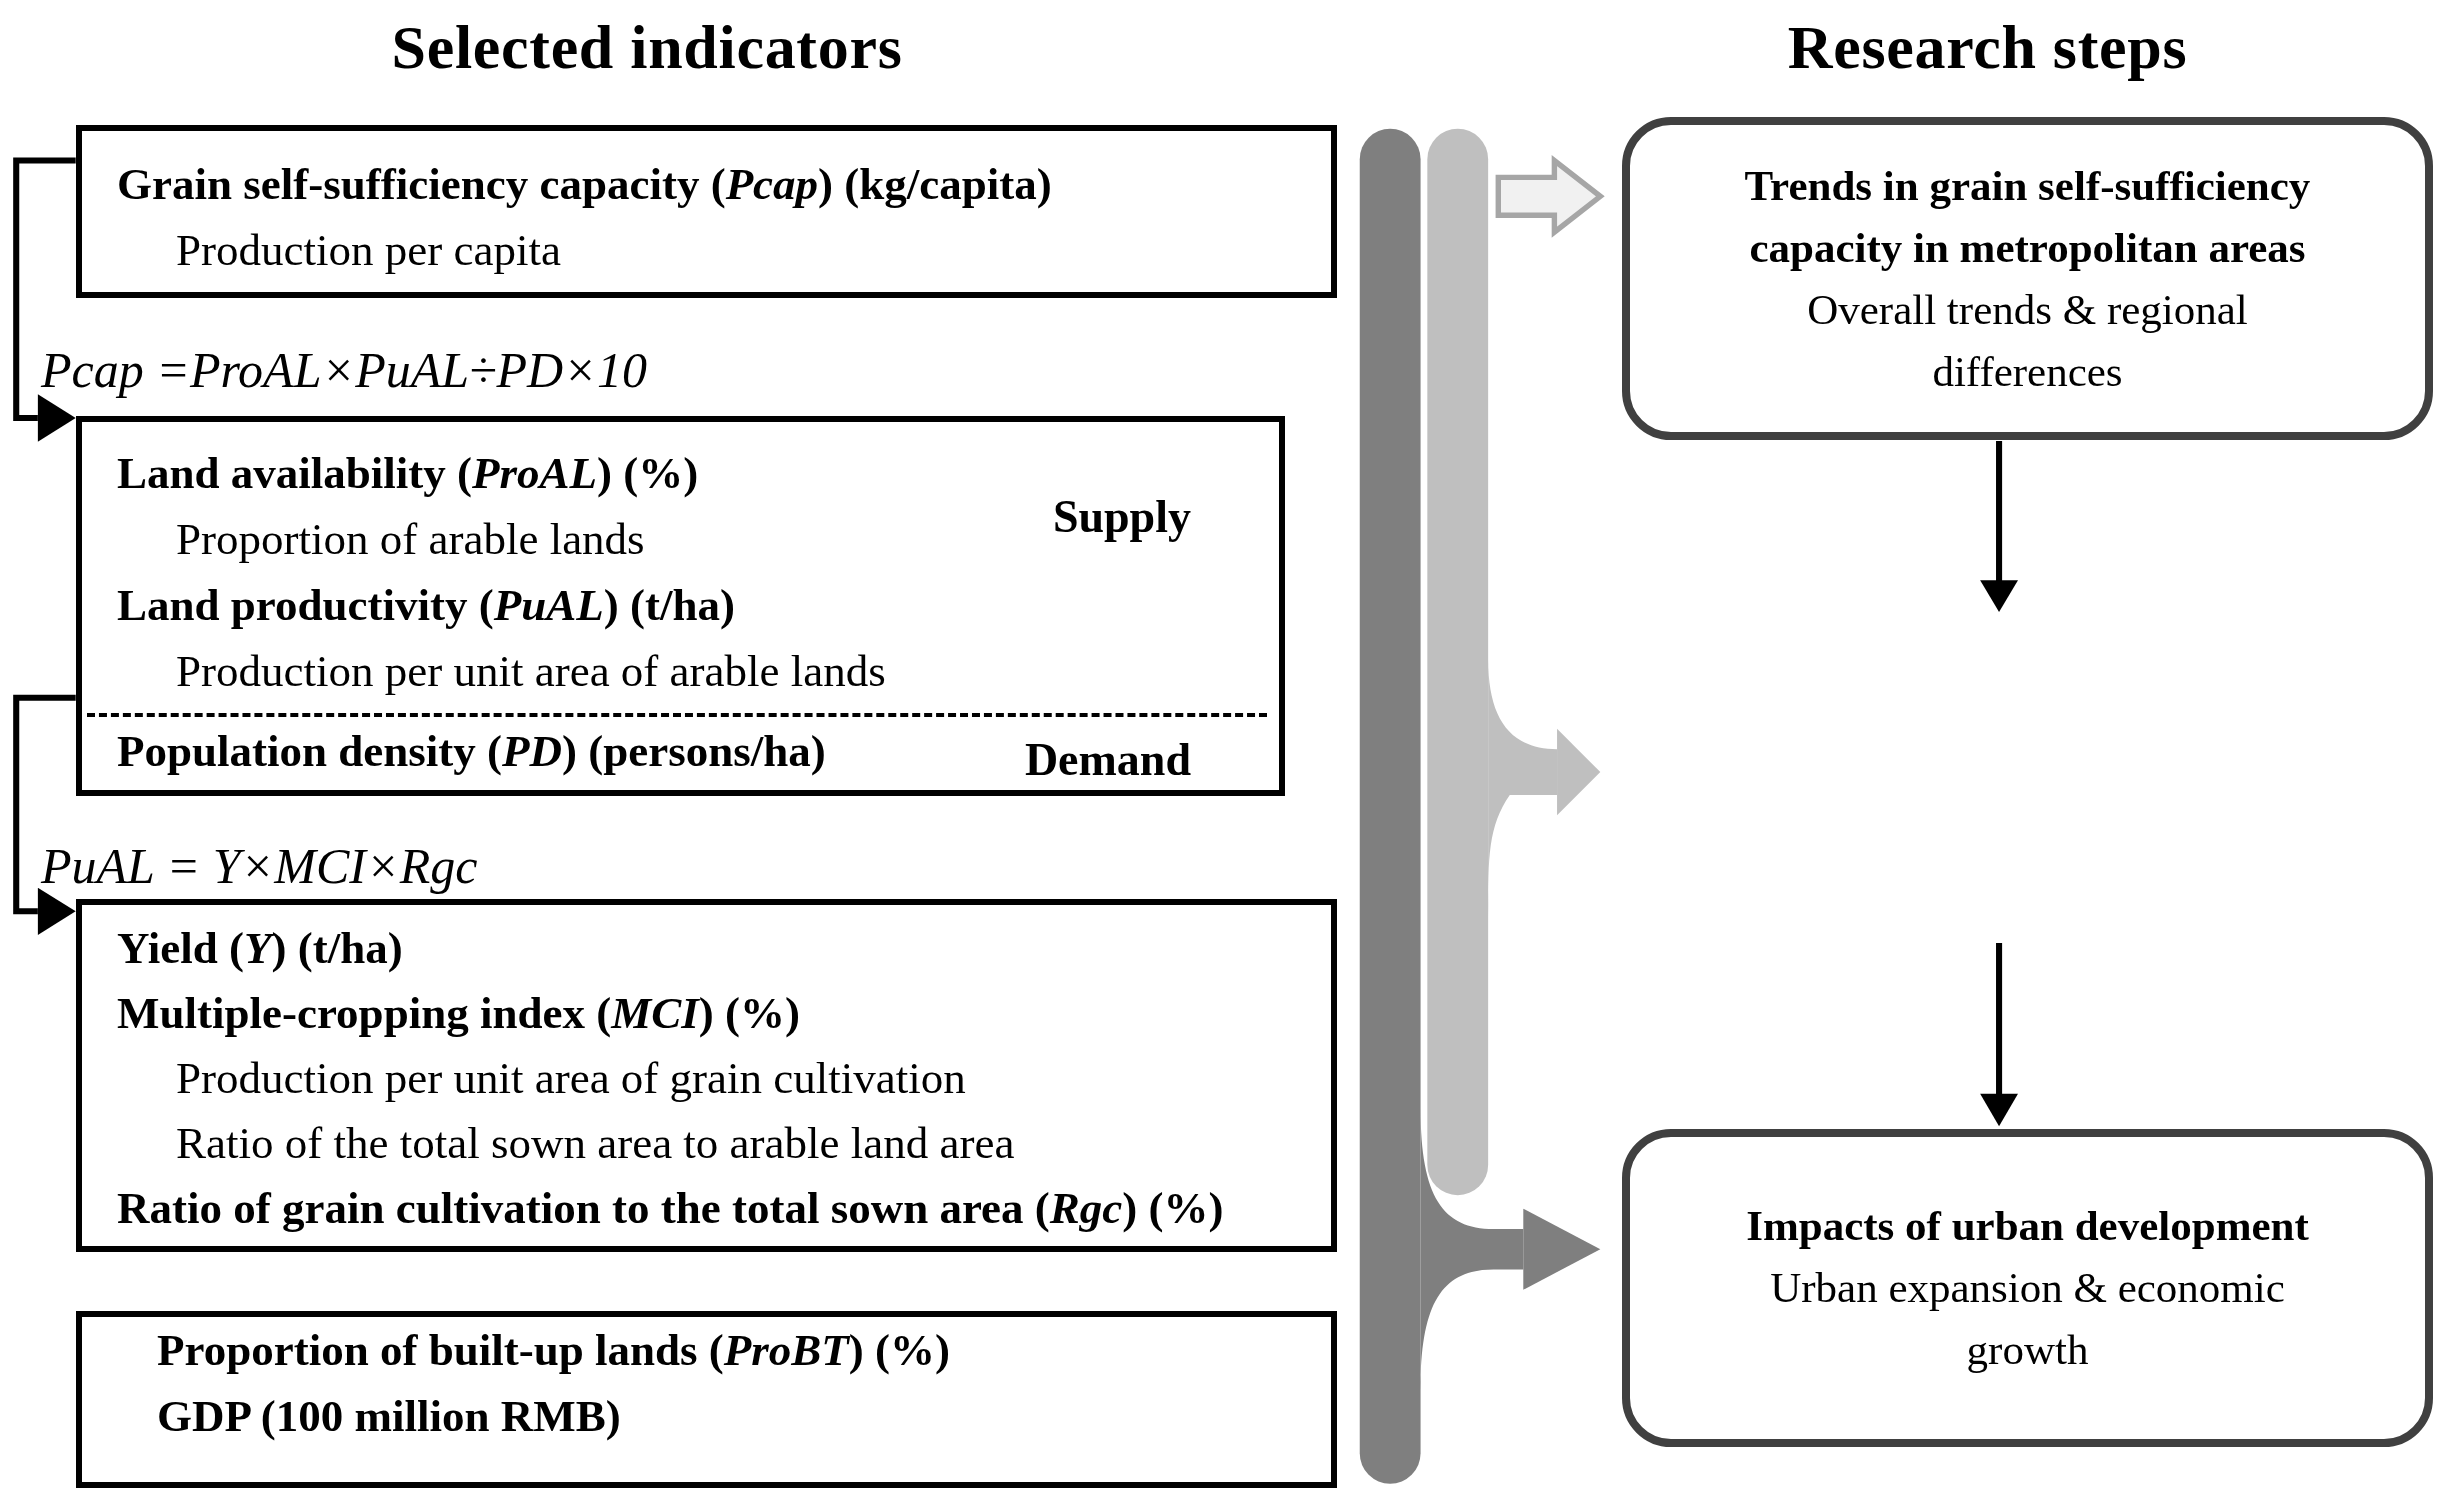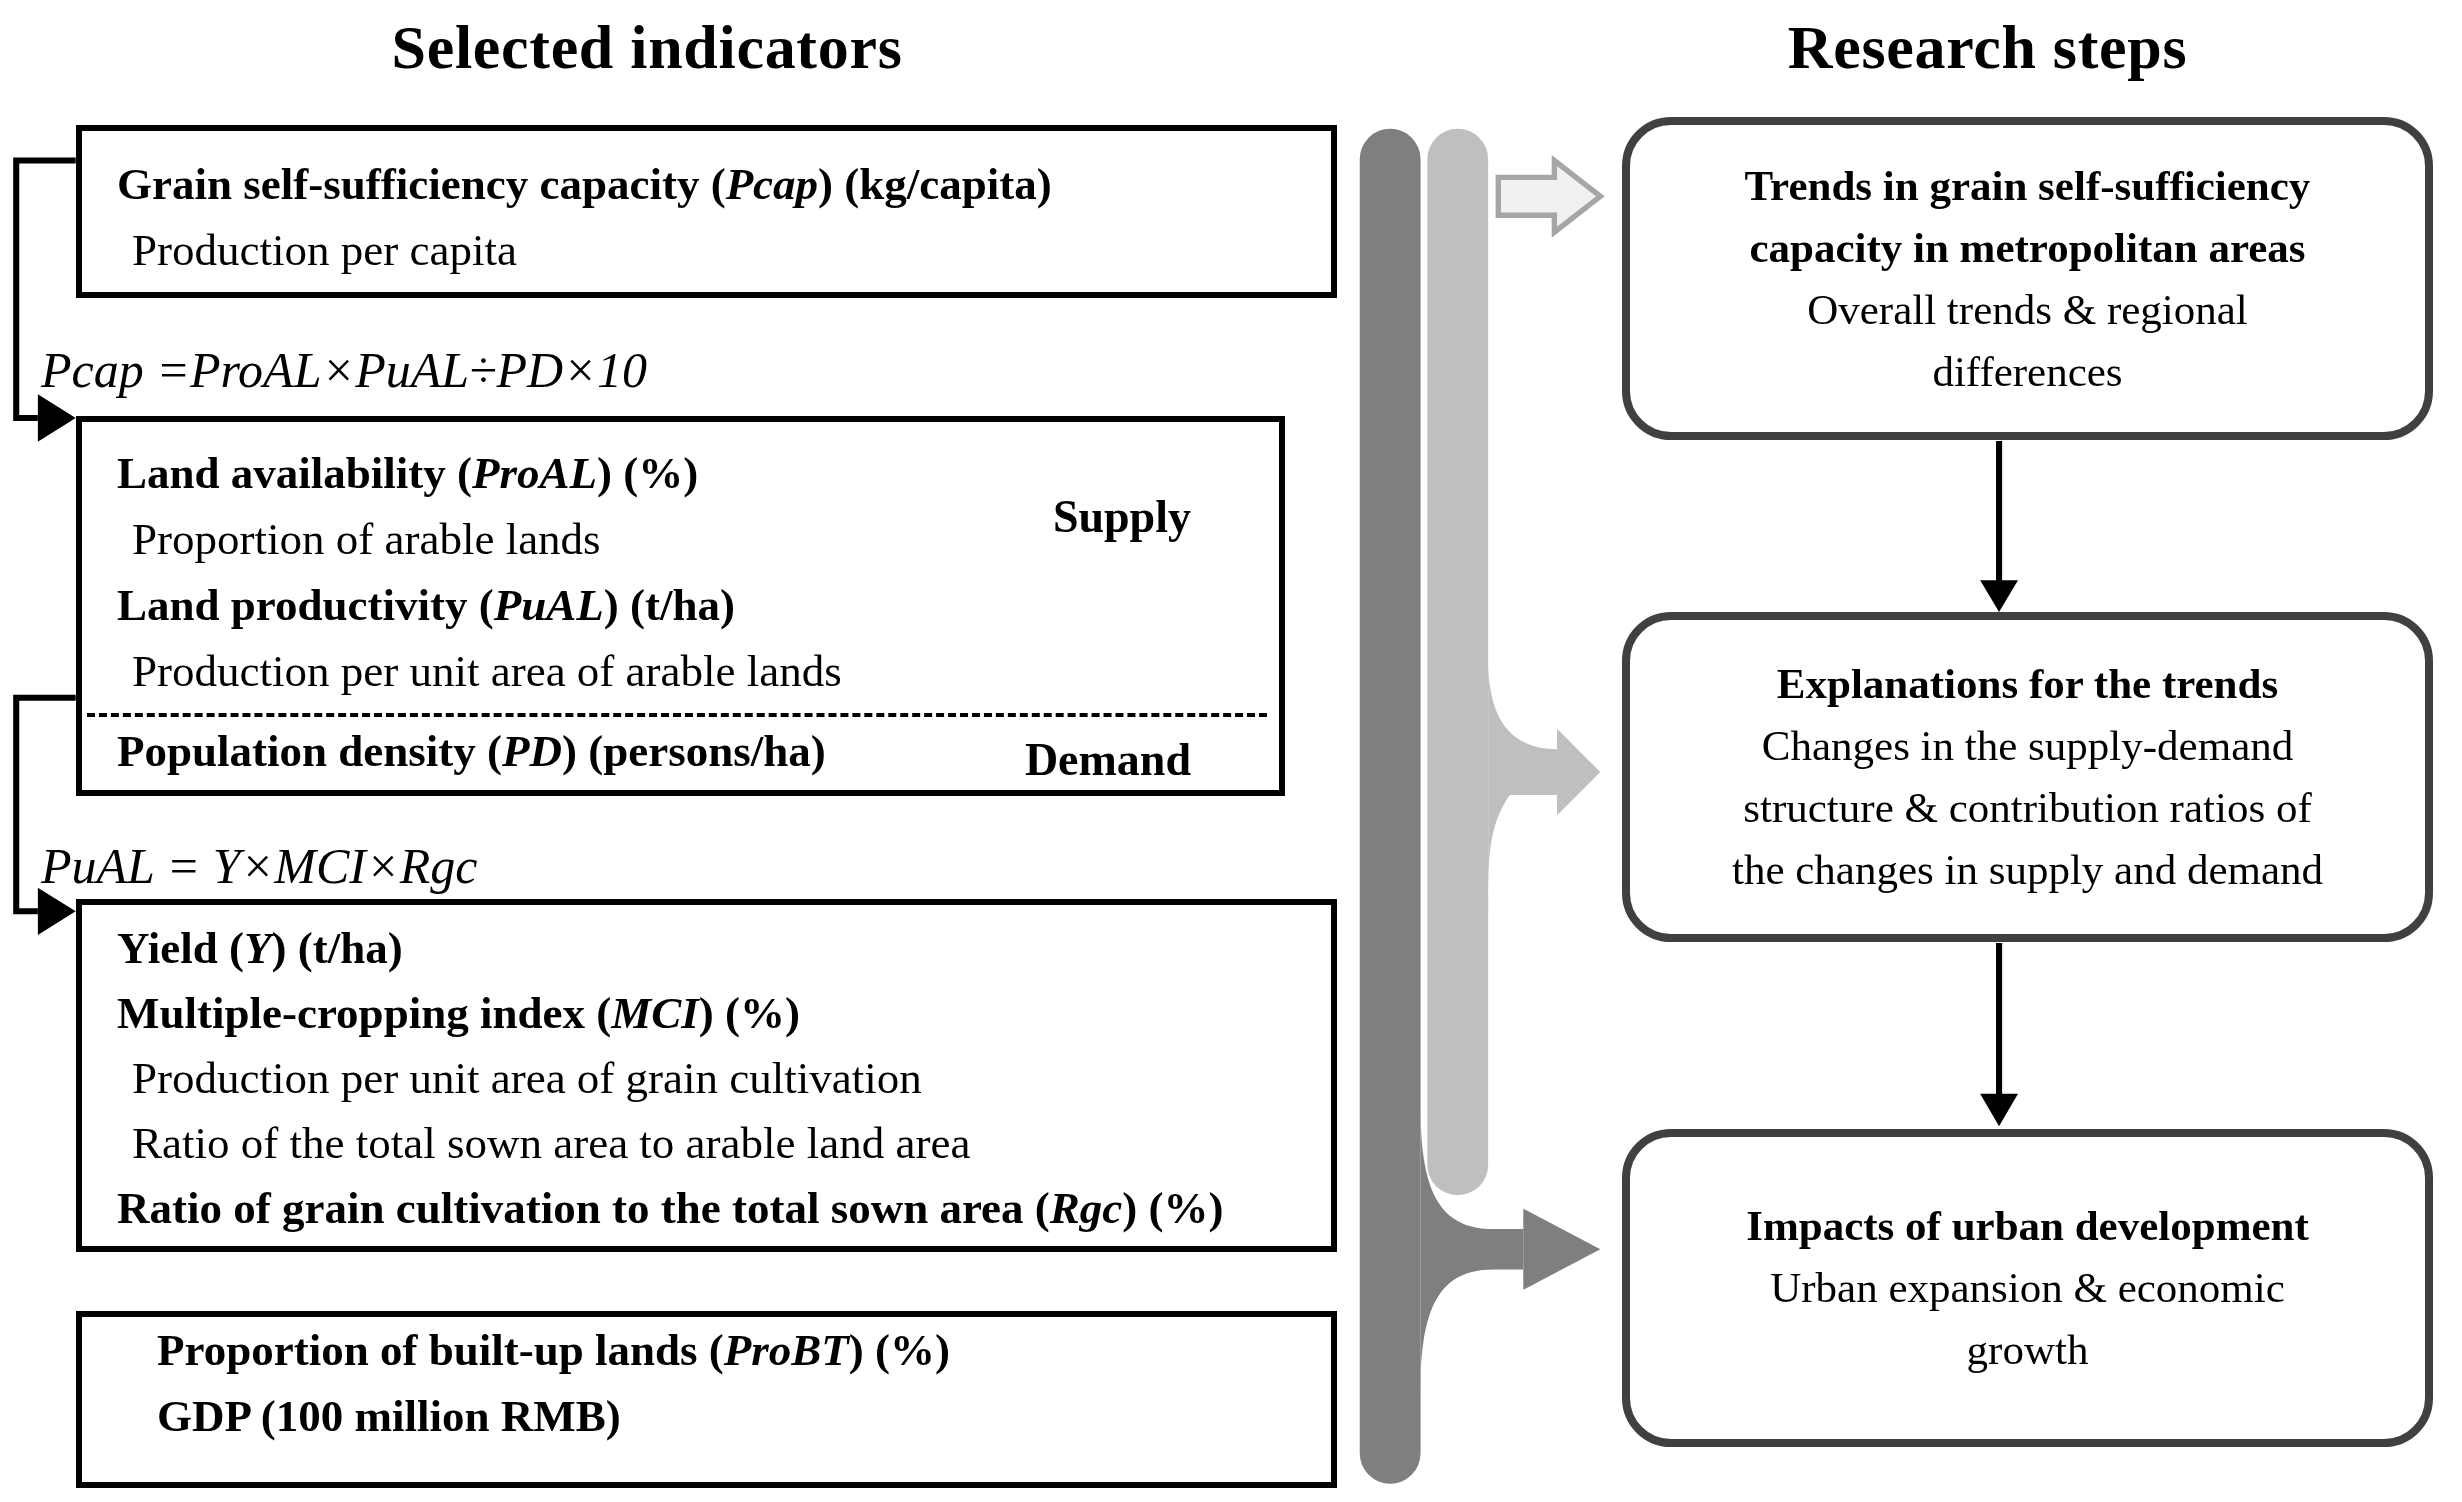--- a/index.html
+++ b/index.html
@@ -15,21 +15,21 @@
   }
   .ibox{
     position:absolute;border:6.8px solid #000;background:#fff;box-sizing:border-box;
   }
   .rbox{
     position:absolute;border:8px solid #404040;border-radius:49px;background:#fff;
     box-sizing:border-box;display:flex;flex-direction:column;justify-content:center;
     text-align:center;font-size:43px;line-height:62px;
   }
   .irow{
-    font-size:45px;line-height:66px;white-space:nowrap;padding-left:50px;
+    font-size:45px;line-height:66px;white-space:nowrap;padding-left:94px;
   }
   .irow.bold{font-weight:bold;padding-left:35px;}
   .rrow{font-size:43px;}
   .rrow.bold{font-weight:bold;}
   .it{font-style:italic;}
   .bold{font-weight:bold;}
   .formula{
     position:absolute;font-style:italic;font-size:50px;white-space:nowrap;
   }
   .side-label{
@@ -132,26 +132,20 @@
     </div>
   </div>
 
   <div class="rbox" style="left:1622px;top:117px;width:811px;height:323px;">
     <div class="rrow bold"><span>Trends in grain self-sufficiency</span></div>
     <div class="rrow bold"><span>capacity in metropolitan areas</span></div>
     <div class="rrow"><span>Overall trends &amp; regional</span></div>
     <div class="rrow"><span>differences</span></div>
   </div>
 
-  <div class="rbox" style="left:1622px;top:612px;width:811px;height:330px;">
-    <div class="rrow bold"><span>Explanations for the trends</span></div>
-    <div class="rrow"><span>Changes in the supply-demand</span></div>
-    <div class="rrow"><span>structure &amp; contribution ratios of</span></div>
-    <div class="rrow"><span>the changes in supply and demand</span></div>
-  </div>
 
   <div class="rbox" style="left:1622px;top:1129px;width:811px;height:318px;">
     <div class="rrow bold"><span>Impacts of urban development</span></div>
     <div class="rrow"><span>Urban expansion &amp; economic</span></div>
     <div class="rrow"><span>growth</span></div>
   </div>
 
 </div>
 
 

